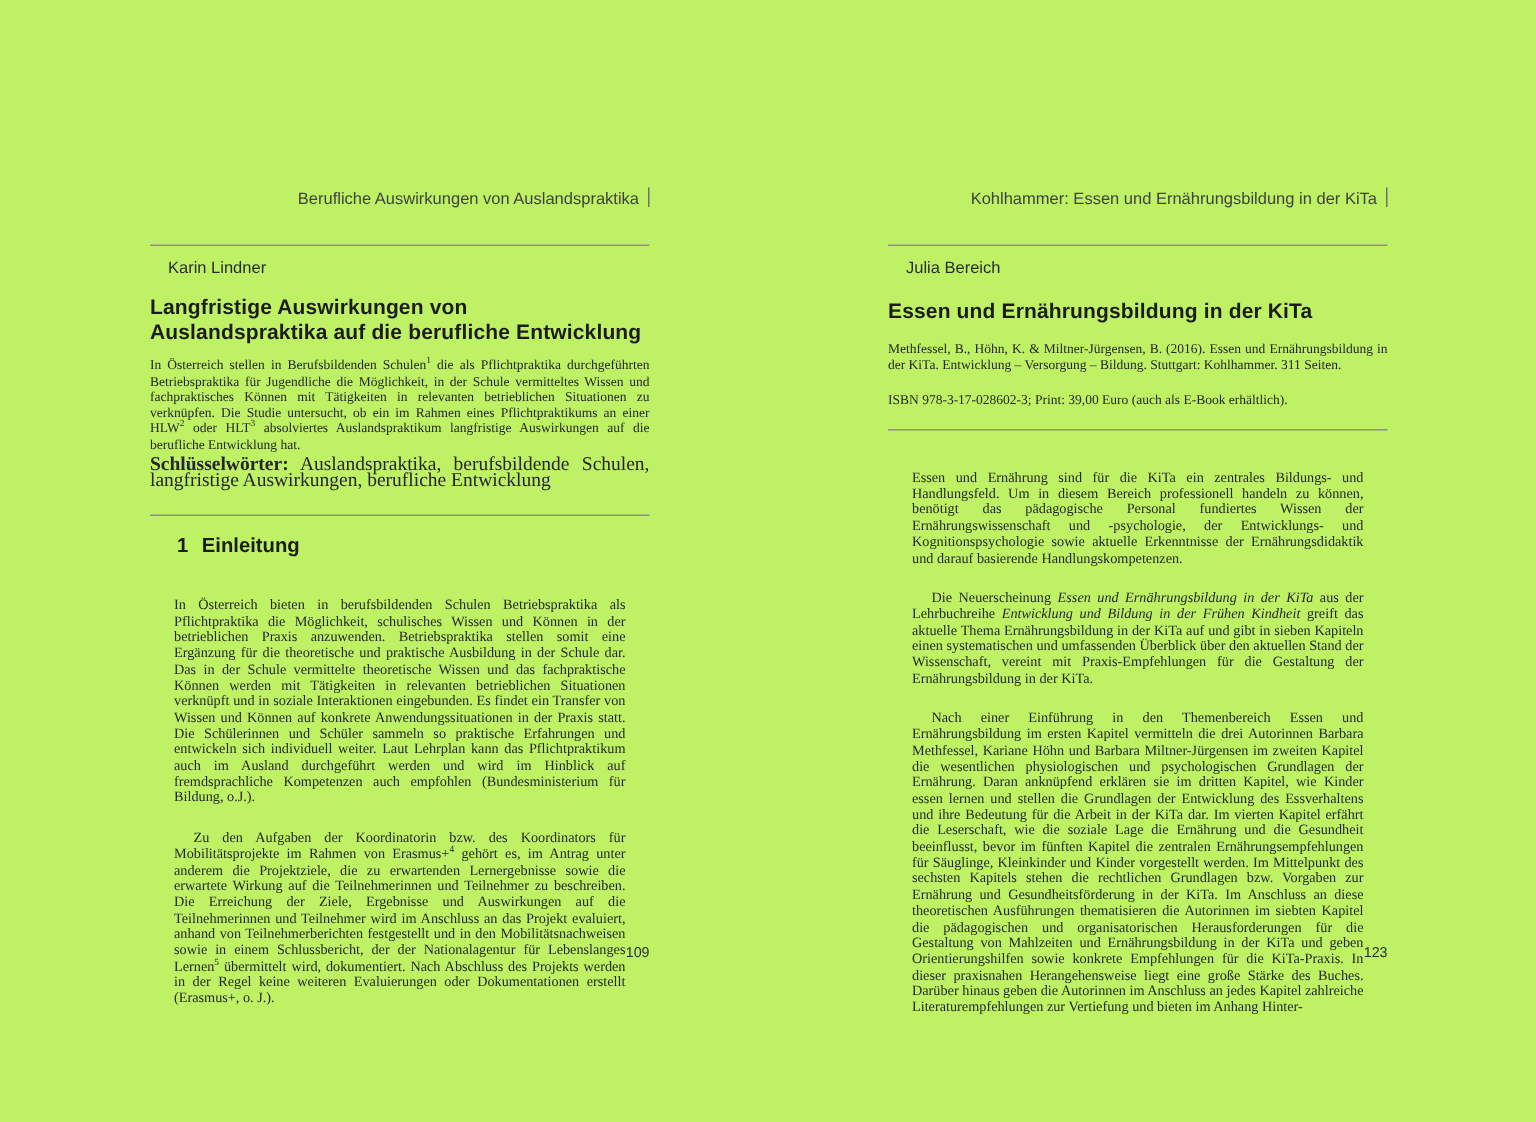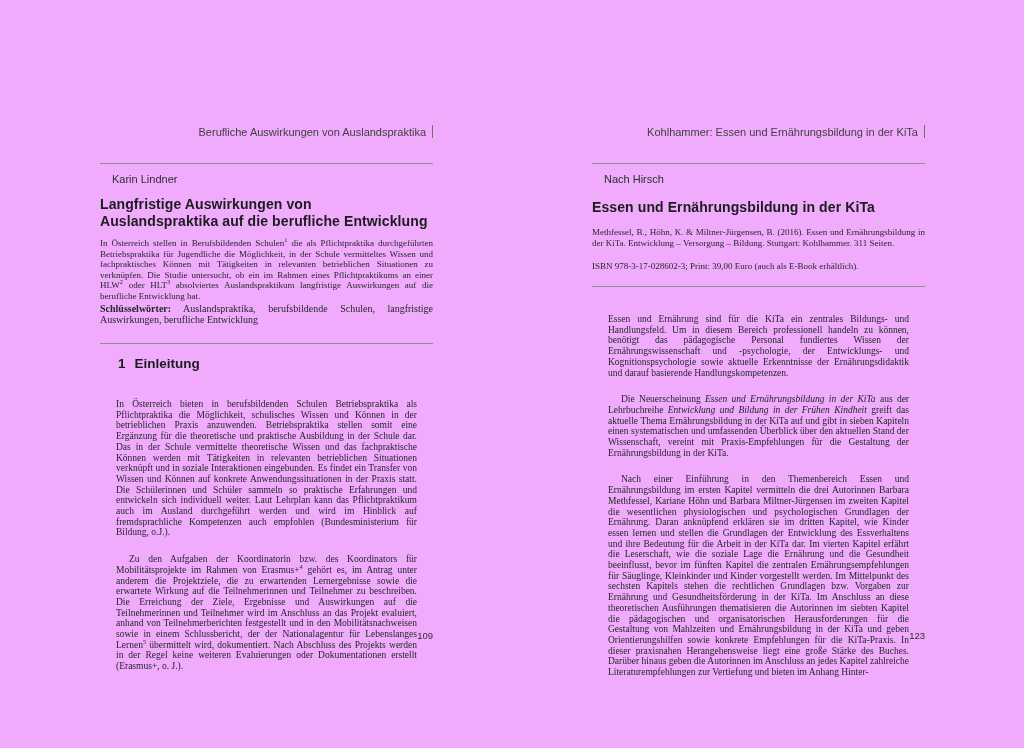--- a/index.html
+++ b/index.html
@@ -1,16 +1,16 @@
 <!DOCTYPE html>
 <html lang="de"><head>
 <meta charset="utf-8">
 <style>
   html,body{margin:0;padding:0;background:#ffffff;}
-  .canvas{position:relative;width:1024px;height:748px;background:#f0abfc;overflow:hidden;
+  .canvas{position:relative;width:1024px;height:748px;background:#bef264;overflow:hidden;
           font-family:"Liberation Serif",serif;-webkit-font-smoothing:antialiased;}
   .page{position:absolute;top:0;width:333px;height:748px;}
   .page-left{left:100px;}
   .page-right{left:592px;}
 
   .running-head{position:absolute;top:125px;left:0;right:0;text-align:right;
                 font-family:"Liberation Sans",sans-serif;font-size:11px;color:#414141;white-space:nowrap;}
   .head-bar{display:inline-block;width:1px;height:13px;background:#6f6f6f;margin-left:6px;vertical-align:-2px;}
 
   .rule{position:absolute;left:0;right:0;height:0;border-top:1px solid #8e8e8e;}
@@ -20,21 +20,21 @@
 
   .author{position:absolute;top:173px;left:0;font-family:"Liberation Sans",sans-serif;
           font-size:11px;color:#2c2c2e;padding-left:12px;}
   .article-title{position:absolute;left:0;right:0;font-family:"Liberation Sans",sans-serif;
           font-weight:bold;font-size:14px;line-height:16.5px;color:#1c1c1e;letter-spacing:.1px;}
   .page-left .article-title{top:196px;}
   .page-right .article-title{top:199px;}
 
   .abstract{position:absolute;top:238px;left:0;right:0;font-size:9px;line-height:10.6px;
             text-align:justify;color:#26262b;}
-  .keywords{position:absolute;top:304px;left:0;right:0;font-size:10px;line-height:10.6px;
+  .keywords{position:absolute;top:304px;left:0;right:0;font-size:13px;line-height:10.6px;
             text-align:justify;color:#26262b;}
   .keywords .kw-label{font-weight:bold;}
 
   .section-heading{position:absolute;top:356px;left:0;font-family:"Liberation Sans",sans-serif;
             font-weight:bold;font-size:13.5px;color:#1c1c1e;margin-left:18px;}
   .section-number{display:inline-block;margin-right:9px;}
 
   .reference{position:absolute;top:227px;left:0;right:0;font-size:9px;line-height:10.7px;
             text-align:justify;color:#26262b;}
   .isbn-line{position:absolute;top:261px;left:0;right:0;font-size:9px;color:#26262b;}
@@ -77,21 +77,21 @@
       <p class="indent"><span>Zu den Aufgaben der Koordinatorin bzw. des Koordinators für Mobilitätsprojekte im Rahmen von Erasmus+</span><sup>4</sup><span> gehört es, im Antrag unter anderem die Projektziele, die zu erwartenden Lernergebnisse sowie die erwartete Wirkung auf die Teilnehmerinnen und Teilnehmer zu beschreiben. Die Erreichung der Ziele, Ergebnisse und Auswirkungen auf die Teilnehmerinnen und Teilnehmer wird im Anschluss an das Projekt evaluiert, anhand von Teilnehmerberichten festgestellt und in den Mobilitätsnachweisen sowie in einem Schlussbericht, der der Nationalagentur für Lebenslanges Lernen</span><sup>5</sup><span> übermittelt wird, dokumentiert. Nach Abschluss des Projekts werden in der Regel keine weiteren Evaluierungen oder Dokumentationen erstellt (Erasmus+, o. J.).</span></p>
     </div>
     <div class="folio">109</div>
   </div>
 
   <div class="page page-right">
     <div class="running-head">
       <span>Kohlhammer: Essen und Ernährungsbildung in der KiTa</span><span class="head-bar"></span>
     </div>
     <div class="rule rule-top"></div>
-    <div class="author">Nach Hirsch</div>
+    <div class="author">Julia Bereich</div>
     <div class="article-title">Essen und Ernährungsbildung in der KiTa</div>
     <div class="reference">Methfessel, B., Höhn, K. &amp; Miltner-Jürgensen, B. (2016). Essen und Ernährungsbildung in der KiTa. Entwicklung – Versorgung – Bildung. Stuttgart: Kohlhammer. 311 Seiten.</div>
     <div class="isbn-line">ISBN 978-3-17-028602-3; Print: 39,00 Euro (auch als E-Book erhältlich).</div>
     <div class="rule rule-mid-right"></div>
     <div class="body-block">
       <p><span>Essen und Ernährung sind für die KiTa ein zentrales Bildungs- und Handlungsfeld. Um in diesem Bereich professionell handeln zu können, benötigt das pädagogische Personal fundiertes Wissen der Ernährungswissenschaft und -psychologie, der Entwicklungs- und Kognitionspsychologie sowie aktuelle Erkenntnisse der Ernährungsdidaktik und darauf basierende Handlungskompetenzen.</span></p>
       <p class="indent"><span>Die Neuerscheinung </span><em>Essen und Ernährungsbildung in der KiTa</em><span> aus der Lehrbuchreihe </span><em>Entwicklung und Bildung in der Frühen Kindheit</em><span> greift das aktuelle Thema Ernährungsbildung in der KiTa auf und gibt in sieben Kapiteln einen systematischen und umfassenden Überblick über den aktuellen Stand der Wissenschaft, vereint mit Praxis-Empfehlungen für die Gestaltung der Ernährungsbildung in der KiTa.</span></p>
       <p class="indent"><span>Nach einer Einführung in den Themenbereich Essen und Ernährungsbildung im ersten Kapitel vermitteln die drei Autorinnen Barbara Methfessel, Kariane Höhn und Barbara Miltner-Jürgensen im zweiten Kapitel die wesentlichen physiologischen und psychologischen Grundlagen der Ernährung. Daran anknüpfend erklären sie im dritten Kapitel, wie Kinder essen lernen und stellen die Grundlagen der Entwicklung des Essverhaltens und ihre Bedeutung für die Arbeit in der KiTa dar. Im vierten Kapitel erfährt die Leserschaft, wie die soziale Lage die Ernährung und die Gesundheit beeinflusst, bevor im fünften Kapitel die zentralen Ernährungsempfehlungen für Säuglinge, Kleinkinder und Kinder vorgestellt werden. Im Mittelpunkt des sechsten Kapitels stehen die rechtlichen Grundlagen bzw. Vorgaben zur Ernährung und Gesundheitsförderung in der KiTa. Im Anschluss an diese theoretischen Ausführungen thematisieren die Autorinnen im siebten Kapitel die pädagogischen und organisatorischen Herausforderungen für die Gestaltung von Mahlzeiten und Ernährungsbildung in der KiTa und geben Orientierungshilfen sowie konkrete Empfehlungen für die KiTa-Praxis. In dieser praxisnahen Herangehensweise liegt eine große Stärke des Buches. Darüber hinaus geben die Autorinnen im Anschluss an jedes Kapitel zahlreiche Literaturempfehlungen zur Vertiefung und bieten im Anhang Hinter-</span></p>
     </div>
     <div class="folio">123</div>

